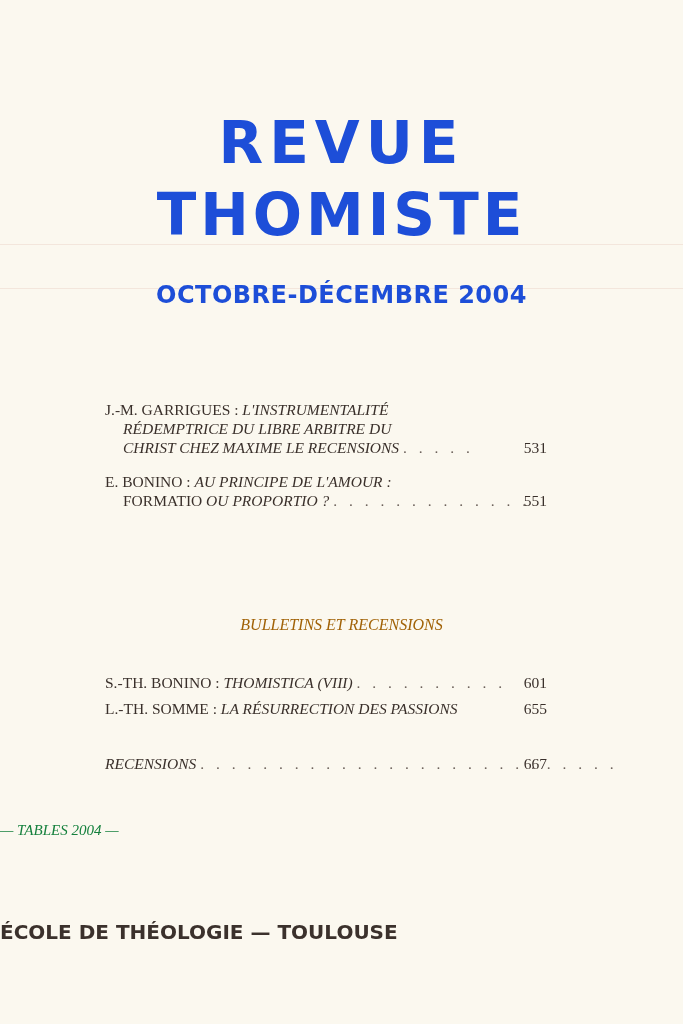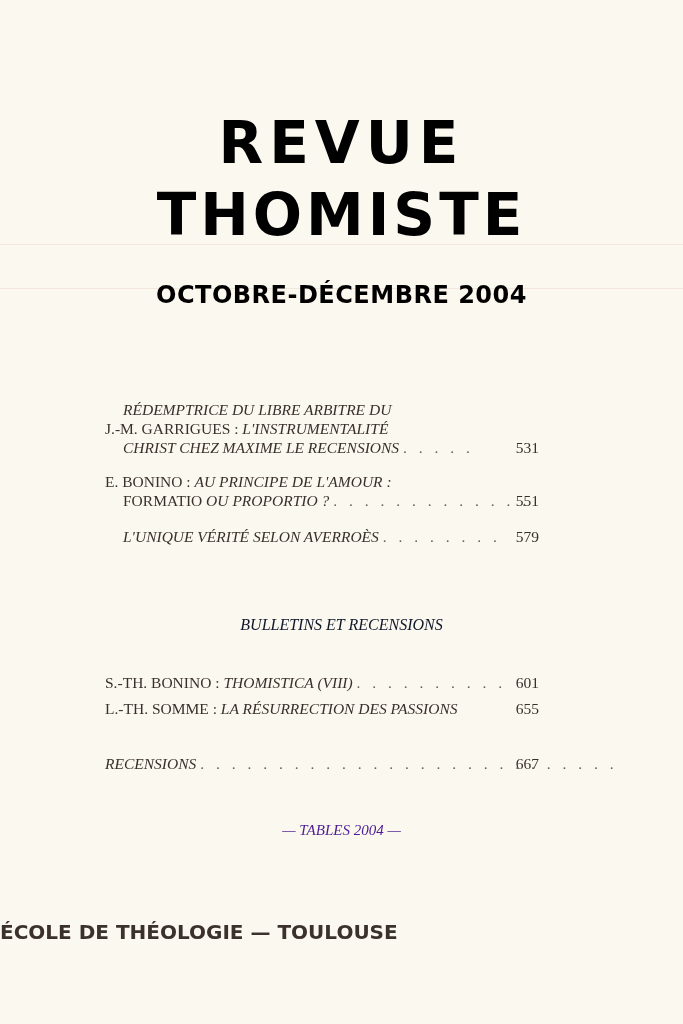--- a/index.html
+++ b/index.html
@@ -5,71 +5,70 @@
   html, body { margin:0; padding:0; }
   body {
     width:683px; height:1024px; overflow:hidden;
     background:#fbf8ef;
     position:relative;
     color:#3a302b;
   }
   .title {
     position:absolute; left:0; width:683px; text-align:center;
     font-family:"DejaVu Sans", sans-serif; font-weight:bold;
-    color:#000000; letter-spacing:5px;
+    color:#1d4ed8; letter-spacing:5px;
   }
   #t1 { top:108px; font-size:58px; line-height:70px; letter-spacing:6px; }
   #t2 { top:180px; font-size:58px; line-height:70px; letter-spacing:4px; }
   #date { top:280px; font-size:24px; line-height:30px; letter-spacing:0.5px; }
   .toc {
     position:absolute; left:105px; width:450px;
     font-family:"Liberation Serif", serif; font-size:15.5px; color:#3a302b;
   }
   .line { position:relative; height:19px; line-height:19px; white-space:nowrap; }
   .indent { padding-left:18px; }
   .it { font-style:italic; }
-  .pg { position:absolute; right:16px; top:0; }
+  .pg { position:absolute; right:8px; top:0; }
   .dots { letter-spacing:4px; color:#6b605a; }
   .head-it {
     position:absolute; left:0; width:683px; text-align:center; top:616px;
-    font-family:"Liberation Serif", serif; font-style:italic; font-size:16px; color:#0f172a;
+    font-family:"Liberation Serif", serif; font-style:italic; font-size:16px; color:#a16207;
   }
   .tables {
-    position:absolute; left:0; width:683px; text-align:center; top:822px;
-    font-family:"Liberation Serif", serif; font-style:italic; font-size:15px; color:#4c1d95;
+    position:absolute; left:0; width:683px; top:822px;
+    font-family:"Liberation Serif", serif; font-style:italic; font-size:15px; color:#15803d;
   }
   .ecole {
     position:absolute; left:0; width:683px; text-align:left; top:920px;
     font-family:"DejaVu Sans", sans-serif; font-weight:bold; font-size:20px; color:#3b312c;
   }
   .faint { position:absolute; left:0; width:683px; height:1px; background:#f3e6dc; }
 </style>
 </head>
 <body>
 
 <div class="faint" style="top:244px"></div>
 <div class="faint" style="top:288px"></div>
 
 <div class="title" id="t1">REVUE</div>
 <div class="title" id="t2">THOMISTE</div>
 <div class="title" id="date">OCTOBRE-DÉCEMBRE 2004</div>
 
 <div class="toc" style="top:400px">
+  <div class="line"><span>J.-M. GARRIGUES : </span><span class="it">L'INSTRUMENTALITÉ</span></div>
   <div class="line indent it">RÉDEMPTRICE DU LIBRE ARBITRE DU</div>
-  <div class="line"><span>J.-M. GARRIGUES : </span><span class="it">L'INSTRUMENTALITÉ</span></div>
   <div class="line indent"><span class="it">CHRIST CHEZ MAXIME LE RECENSIONS</span> <span class="dots">. . . . .</span><span class="pg">531</span></div>
 </div>
 
 <div class="toc" style="top:472px">
   <div class="line"><span>E. BONINO : </span><span class="it">AU PRINCIPE DE L'AMOUR :</span></div>
   <div class="line indent"><span>FORMATIO </span><span class="it">OU</span><span class="it"> PROPORTIO ?</span> <span class="dots">. . . . . . . . . . . . .</span><span class="pg">551</span></div>
 </div>
 
 <div class="toc" style="top:527px">
-  <div class="line indent"><span class="it">L'UNIQUE VÉRITÉ SELON AVERROÈS</span> <span class="dots">. . . . . . . .</span><span class="pg">579</span></div>
 </div>
 
 <div class="head-it">BULLETINS ET RECENSIONS</div>
 
 <div class="toc" style="top:673px">
   <div class="line"><span>S.-TH. BONINO : </span><span class="it">THOMISTICA (VIII)</span> <span class="dots">. . . . . . . . . .</span><span class="pg">601</span></div>
 </div>
 <div class="toc" style="top:699px">
   <div class="line"><span>L.-TH. SOMME : </span><span class="it">LA RÉSURRECTION DES PASSIONS</span><span class="pg">655</span></div>
 </div>

